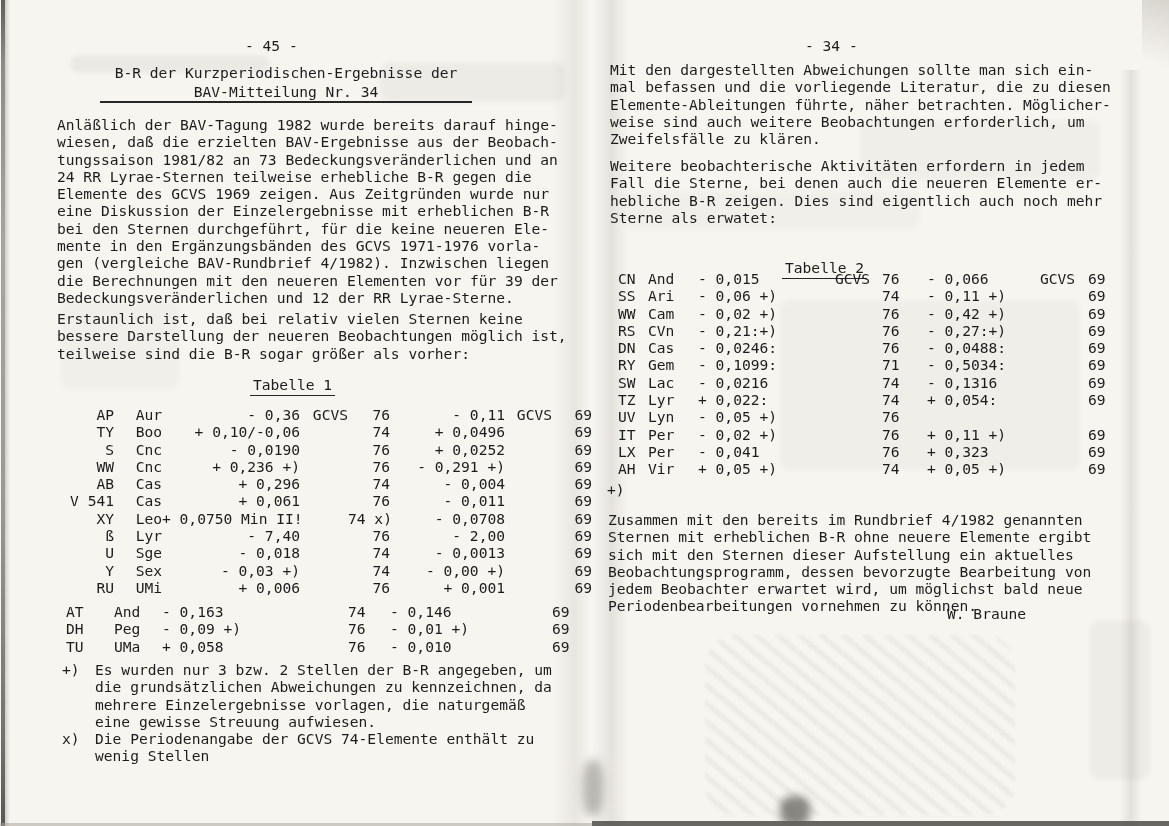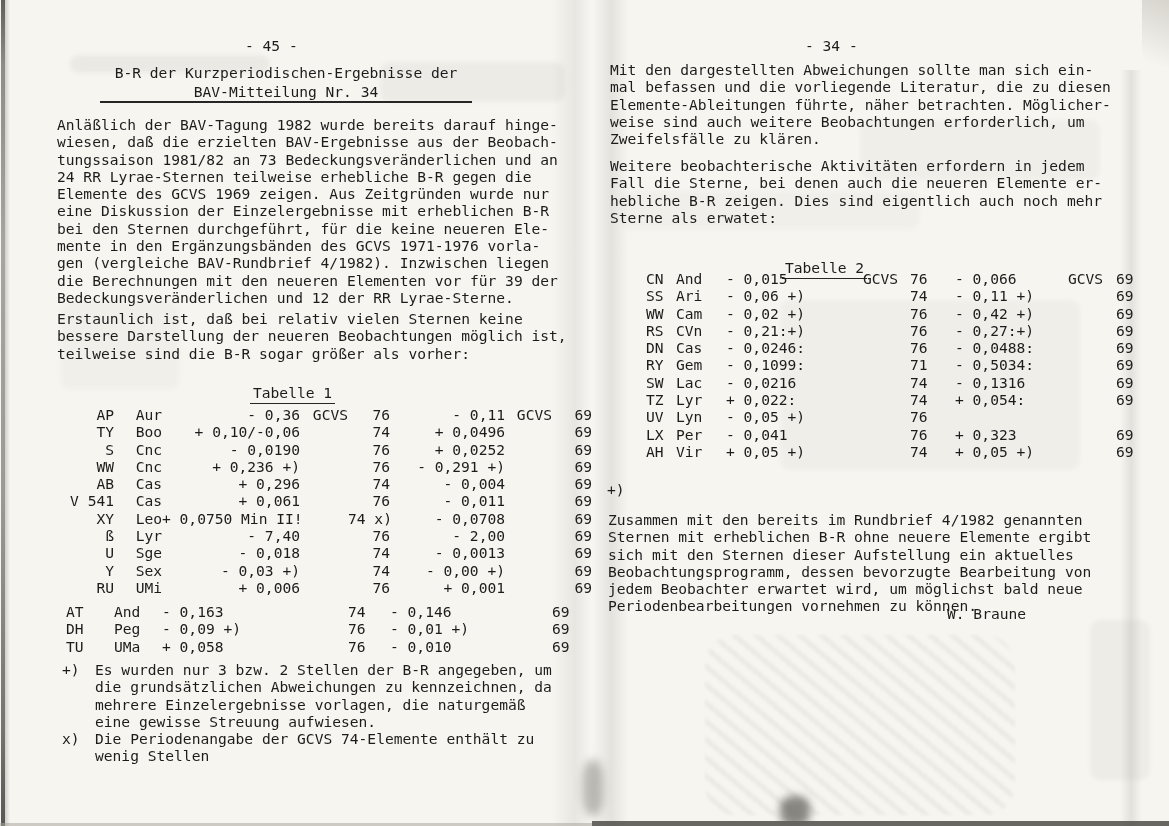--- a/index.html
+++ b/index.html
@@ -120,21 +120,21 @@
 bei den Sternen durchgeführt, für die keine neueren Ele-
 mente in den Ergänzungsbänden des GCVS 1971-1976 vorla-
 gen (vergleiche BAV-Rundbrief 4/1982). Inzwischen liegen
 die Berechnungen mit den neueren Elementen vor für 39 der
 Bedeckungsveränderlichen und 12 der RR Lyrae-Sterne.</div>
 
     <div class="para" style="left:57px;top:310px;">Erstaunlich ist, daß bei relativ vielen Sternen keine
 bessere Darstellung der neueren Beobachtungen möglich ist,
 teilweise sind die B-R sogar größer als vorher:</div>
 
-    <div class="theading" style="left:250px;top:368px;">Tabelle 1</div>
+    <div class="theading" style="left:250px;top:360px;">Tabelle 1</div>
 
     <table class="tbl t1a" style="left:66px;top:406px;width:526px;text-align:right;">
       <colgroup>
         <col style="width:48px">
           <col style="width:48px">
           <col style="width:138px">
         <col style="width:48px">
           <col style="width:42px">
           <col style="width:115px">
         <col style="width:47px">
@@ -324,21 +324,21 @@
 weise sind auch weitere Beobachtungen erforderlich, um
 Zweifelsfälle zu klären.</div>
 
     <div class="para" style="left:610px;top:157px;">Weitere beobachterische Aktivitäten erfordern in jedem
 Fall die Sterne, bei denen auch die neueren Elemente er-
 hebliche B-R zeigen. Dies sind eigentlich auch noch mehr
 Sterne als erwatet:</div>
 
     <div class="theading" style="left:782px;top:243px;">Tabelle 2</div>
 
-    <table class="tbl t2" style="left:618px;top:270px;width:510px;margin-left:28px;">
+    <table class="tbl t2" style="left:618px;top:270px;width:510px;">
       <colgroup>
         <col style="width:30px">
           <col style="width:50px">
           <col style="width:137px">
         <col style="width:47px">
           <col style="width:45px">
           <col style="width:113px">
         <col style="width:48px">
           <col style="width:40px">
       </colgroup>
@@ -427,20 +427,30 @@
             <td>UV</td>
             <td>Lyn</td>
             <td>- 0,05 +)</td>
             <td></td>
             <td>76</td>
             <td></td>
             <td></td>
             <td></td>
           </tr>
           <tr>
+            <td>IT</td>
+            <td>Per</td>
+            <td>- 0,02 +)</td>
+            <td></td>
+            <td>76</td>
+            <td>+ 0,11 +)</td>
+            <td></td>
+            <td>69</td>
+          </tr>
+          <tr>
             <td>LX</td>
             <td>Per</td>
             <td>- 0,041</td>
             <td></td>
             <td>76</td>
             <td>+ 0,323</td>
             <td></td>
             <td>69</td>
           </tr>
           <tr>

